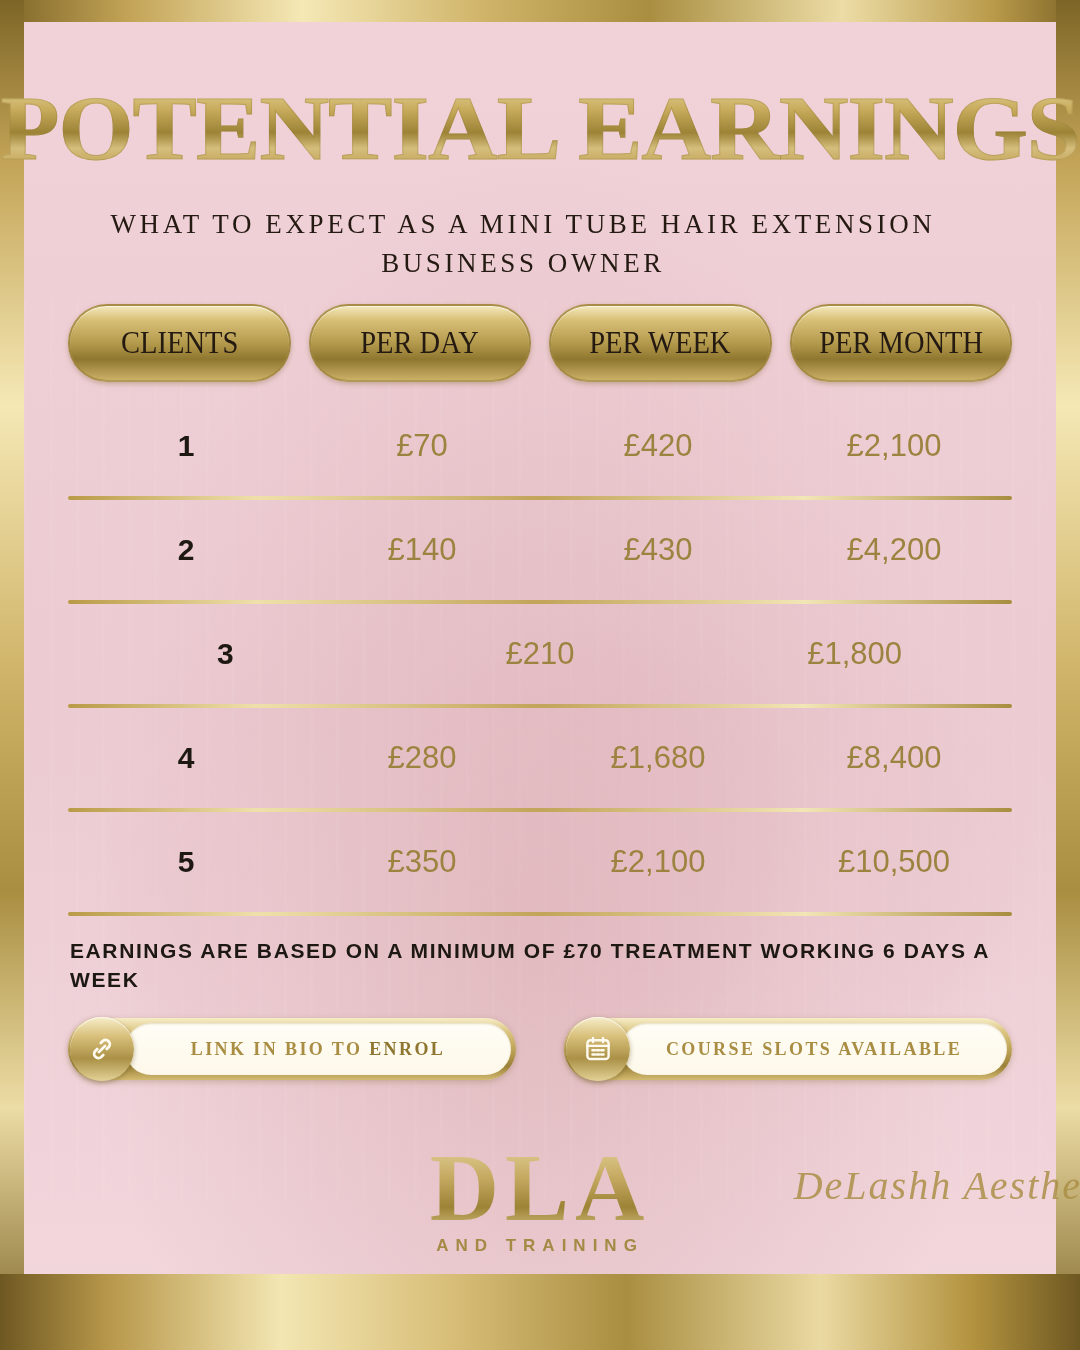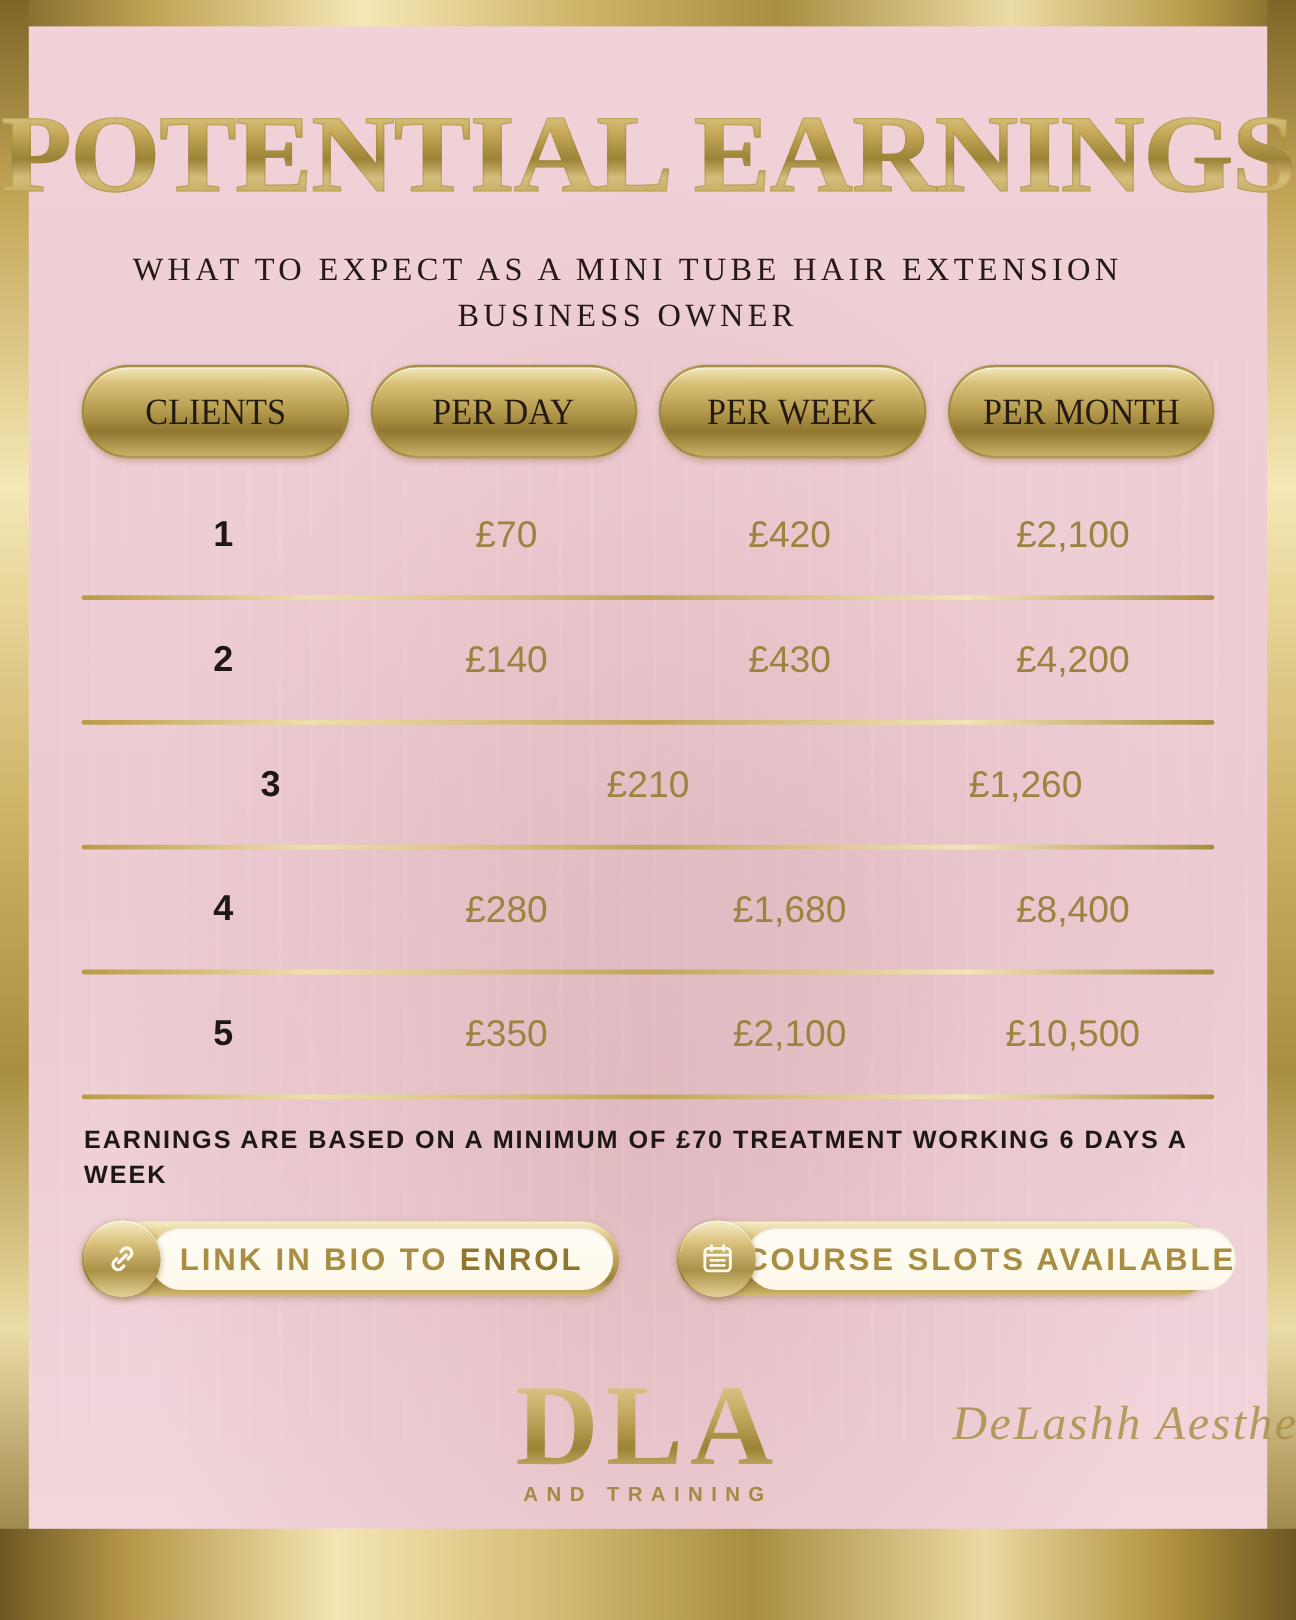--- a/index.html
+++ b/index.html
@@ -166,25 +166,26 @@
   }
   .cta-inner {
     flex:1; height:52px;
     margin-left:52px;
     border-radius:30px;
     background:linear-gradient(180deg,#fffdf6 0%, #fdf8e9 100%);
     display:flex; align-items:center; justify-content:center;
     box-shadow:inset 0 1px 2px rgba(150,125,60,0.25);
   }
   .cta-inner span {
-    font-size:26px;
+    font-size:18px;
     letter-spacing:2.4px;
     font-weight:700;
     color:#a98d43;
     white-space:nowrap;
+    font-family:Liberation Serif, serif;
   }
   .cta-inner span b { color:#8f7630; font-weight:800; }
   .cta-badge {
     position:absolute; left:2px; top:-1px;
     width:64px; height:64px; border-radius:50%;
     background:linear-gradient(180deg,#f7eecb 0%, #d9c07b 30%, #ab9147 65%, #e3d196 100%);
     display:flex; align-items:center; justify-content:center;
     box-shadow:0 2px 5px rgba(110,88,34,0.45), inset 0 1px 0 rgba(255,255,255,0.7);
   }
   .cta-badge svg { width:30px; height:30px; }
@@ -268,21 +269,21 @@
       <div class="cell clients">2</div>
       <div class="cell money">£140</div>
       <div class="cell money">£430</div>
       <div class="cell money">£4,200</div>
     </div>
     <div class="divider"></div>
 
     <div class="row">
       <div class="cell clients">3</div>
       <div class="cell money">£210</div>
-      <div class="cell money">£1,260</div>
+      <div class="cell money">£1,800</div>
     </div>
     <div class="divider"></div>
 
     <div class="row">
       <div class="cell clients">4</div>
       <div class="cell money">£280</div>
       <div class="cell money">£1,680</div>
       <div class="cell money">£8,400</div>
     </div>
     <div class="divider"></div>

